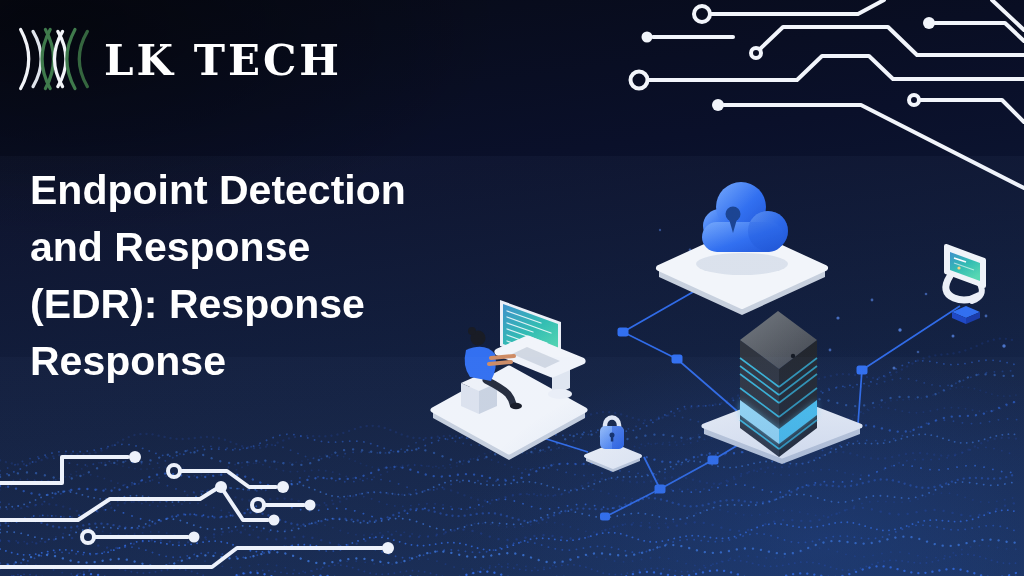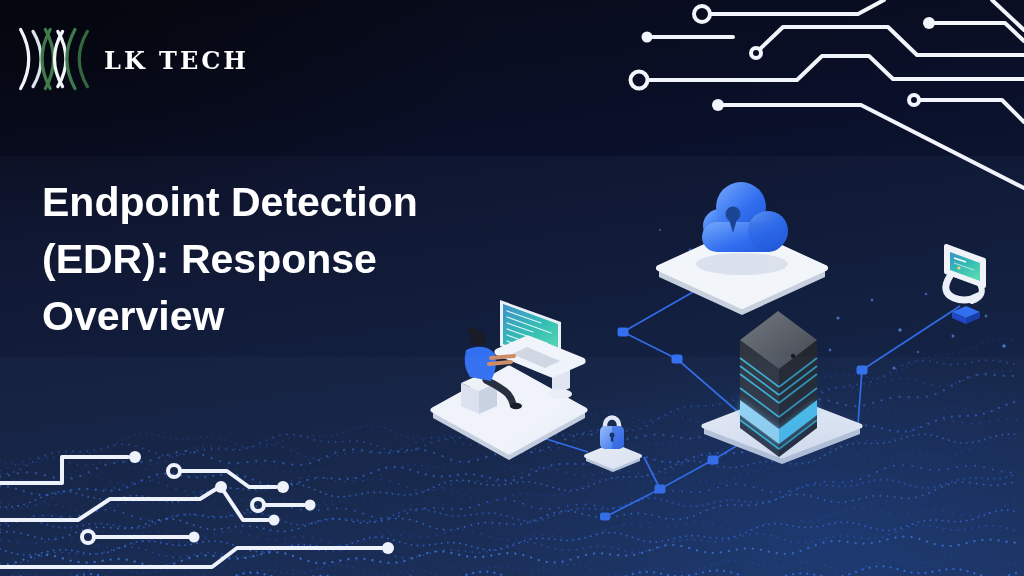--- a/index.html
+++ b/index.html
@@ -20,27 +20,27 @@
   .circuit path{stroke:var(--circuit-white,#f2f5fb);stroke-width:4;fill:none;stroke-linejoin:round;stroke-linecap:round;}
   .circuit circle.dot{fill:var(--circuit-white,#f2f5fb);}
   .circuit circle.ring{fill:none;stroke:var(--circuit-white,#f2f5fb);stroke-width:4;}
   
   .connectors path{stroke:var(--accent-blue,#2e6df0);stroke-width:1.7;fill:none;opacity:.95;}
   .connectors rect{fill:var(--accent-blue,#2e6df0);}
   .constellation circle{fill:#5b8df5;}
   
   .logo{position:absolute;left:13px;top:18px;display:flex;align-items:center;gap:9px;}
   .logo-text{
-    font-family:"DejaVu Serif",serif;font-weight:700;font-size:24px;letter-spacing:3px;
+    font-family:"DejaVu Serif",serif;font-weight:700;font-size:42px;letter-spacing:3px;
     color:#fff;line-height:1;padding-top:4px;white-space:nowrap;
   }
   .logo-arcs path{fill:none;stroke-width:3.4;stroke-linecap:round;}
   
   .title{
-    position:absolute;left:30px;top:162px;width:450px;margin:12px;
+    position:absolute;left:30px;top:162px;width:450px;margin:0;
     color:#ffffff;font-size:41px;line-height:57px;font-weight:700;letter-spacing:0;
   }
   .title .line{display:block;}
 </style>
 </head>
 <body>
 
 <div class="stage">
   <svg class="scene" width="1024" height="576" viewBox="0 0 1024 576">
     <defs>
@@ -275,16 +275,17 @@
       <path d="M 39,12 Q 22,43 39,74" stroke="#3f7a4c"></path>
       <path d="M 52,14 Q 35,43 52,72" stroke="#f2f4f8"></path>
       <path d="M 65,12 Q 48,43 65,74" stroke="#3f7a4c"></path>
       <path d="M 78,14 Q 61,43 78,72" stroke="#35663f"></path>
     </svg>
     <span class="logo-text">LK TECH</span>
   </div>
 
   <h1 class="title">
     <span class="line">Endpoint Detection</span>
+    <span class="line">and Response</span>
     <span class="line">(EDR): Response</span>
-    <span class="line">Overview</span>
+    <span class="line">Response</span>
   </h1>
 </div>
 
 </body></html>

